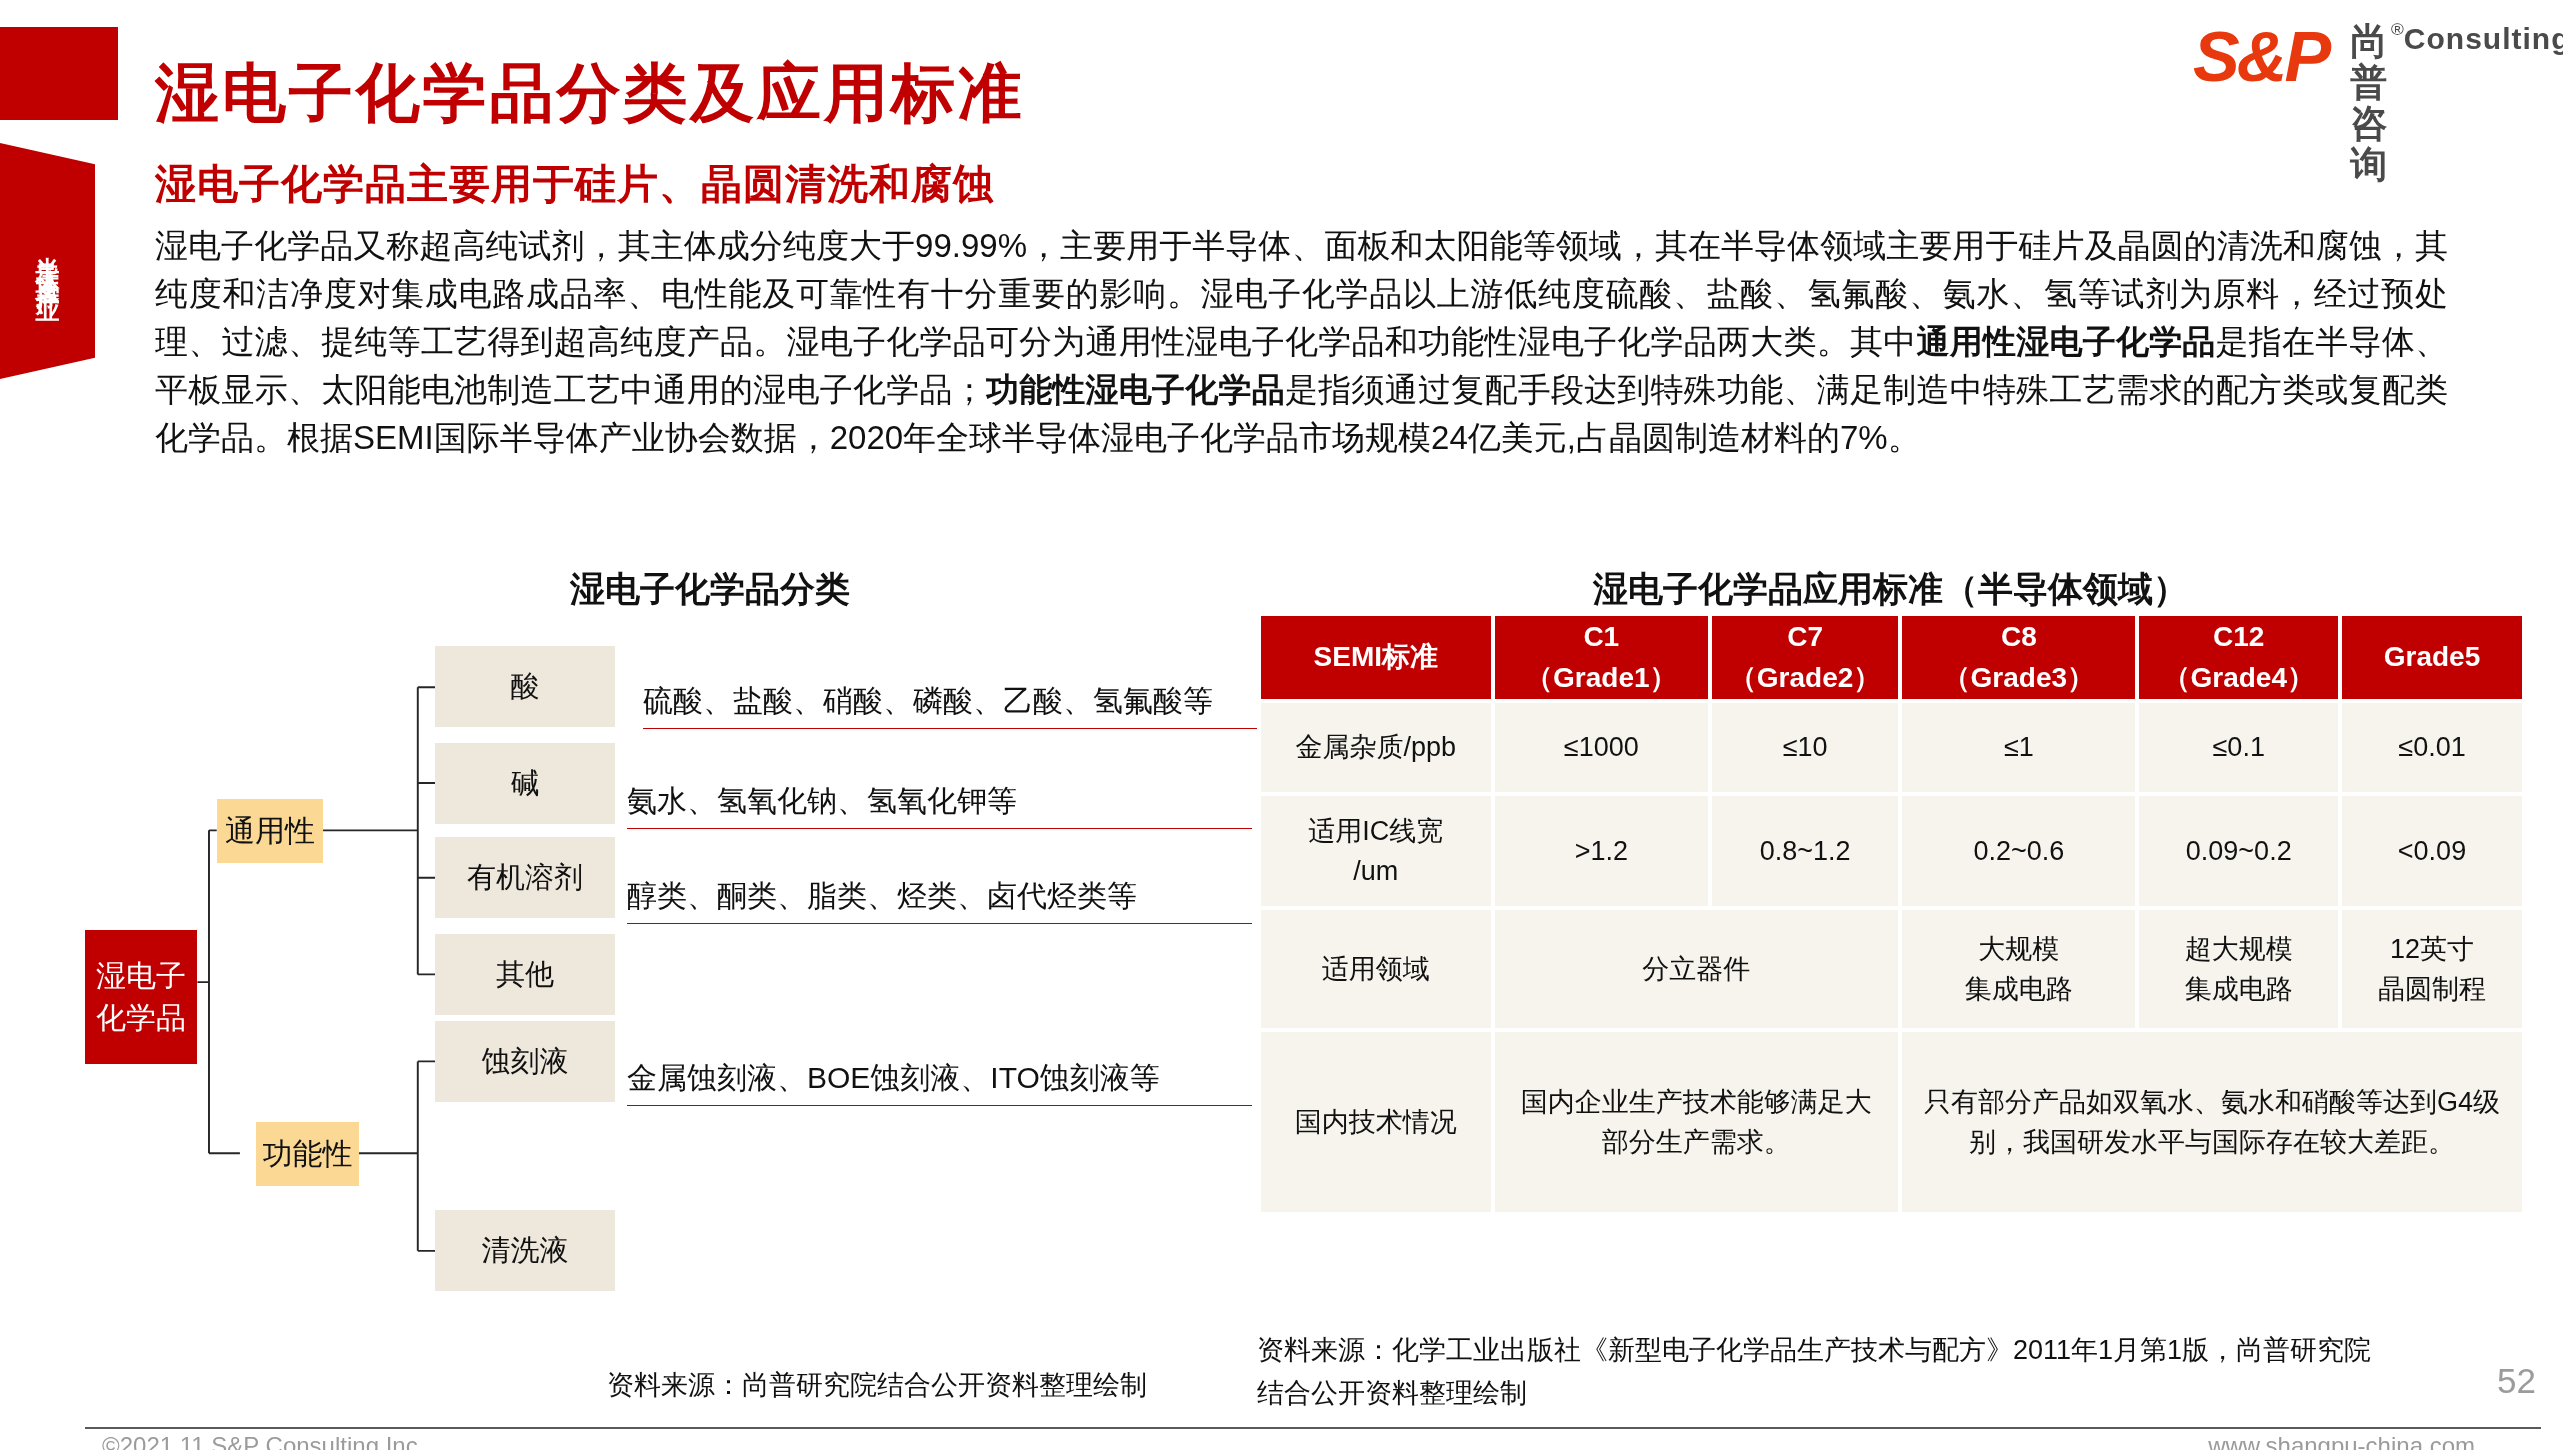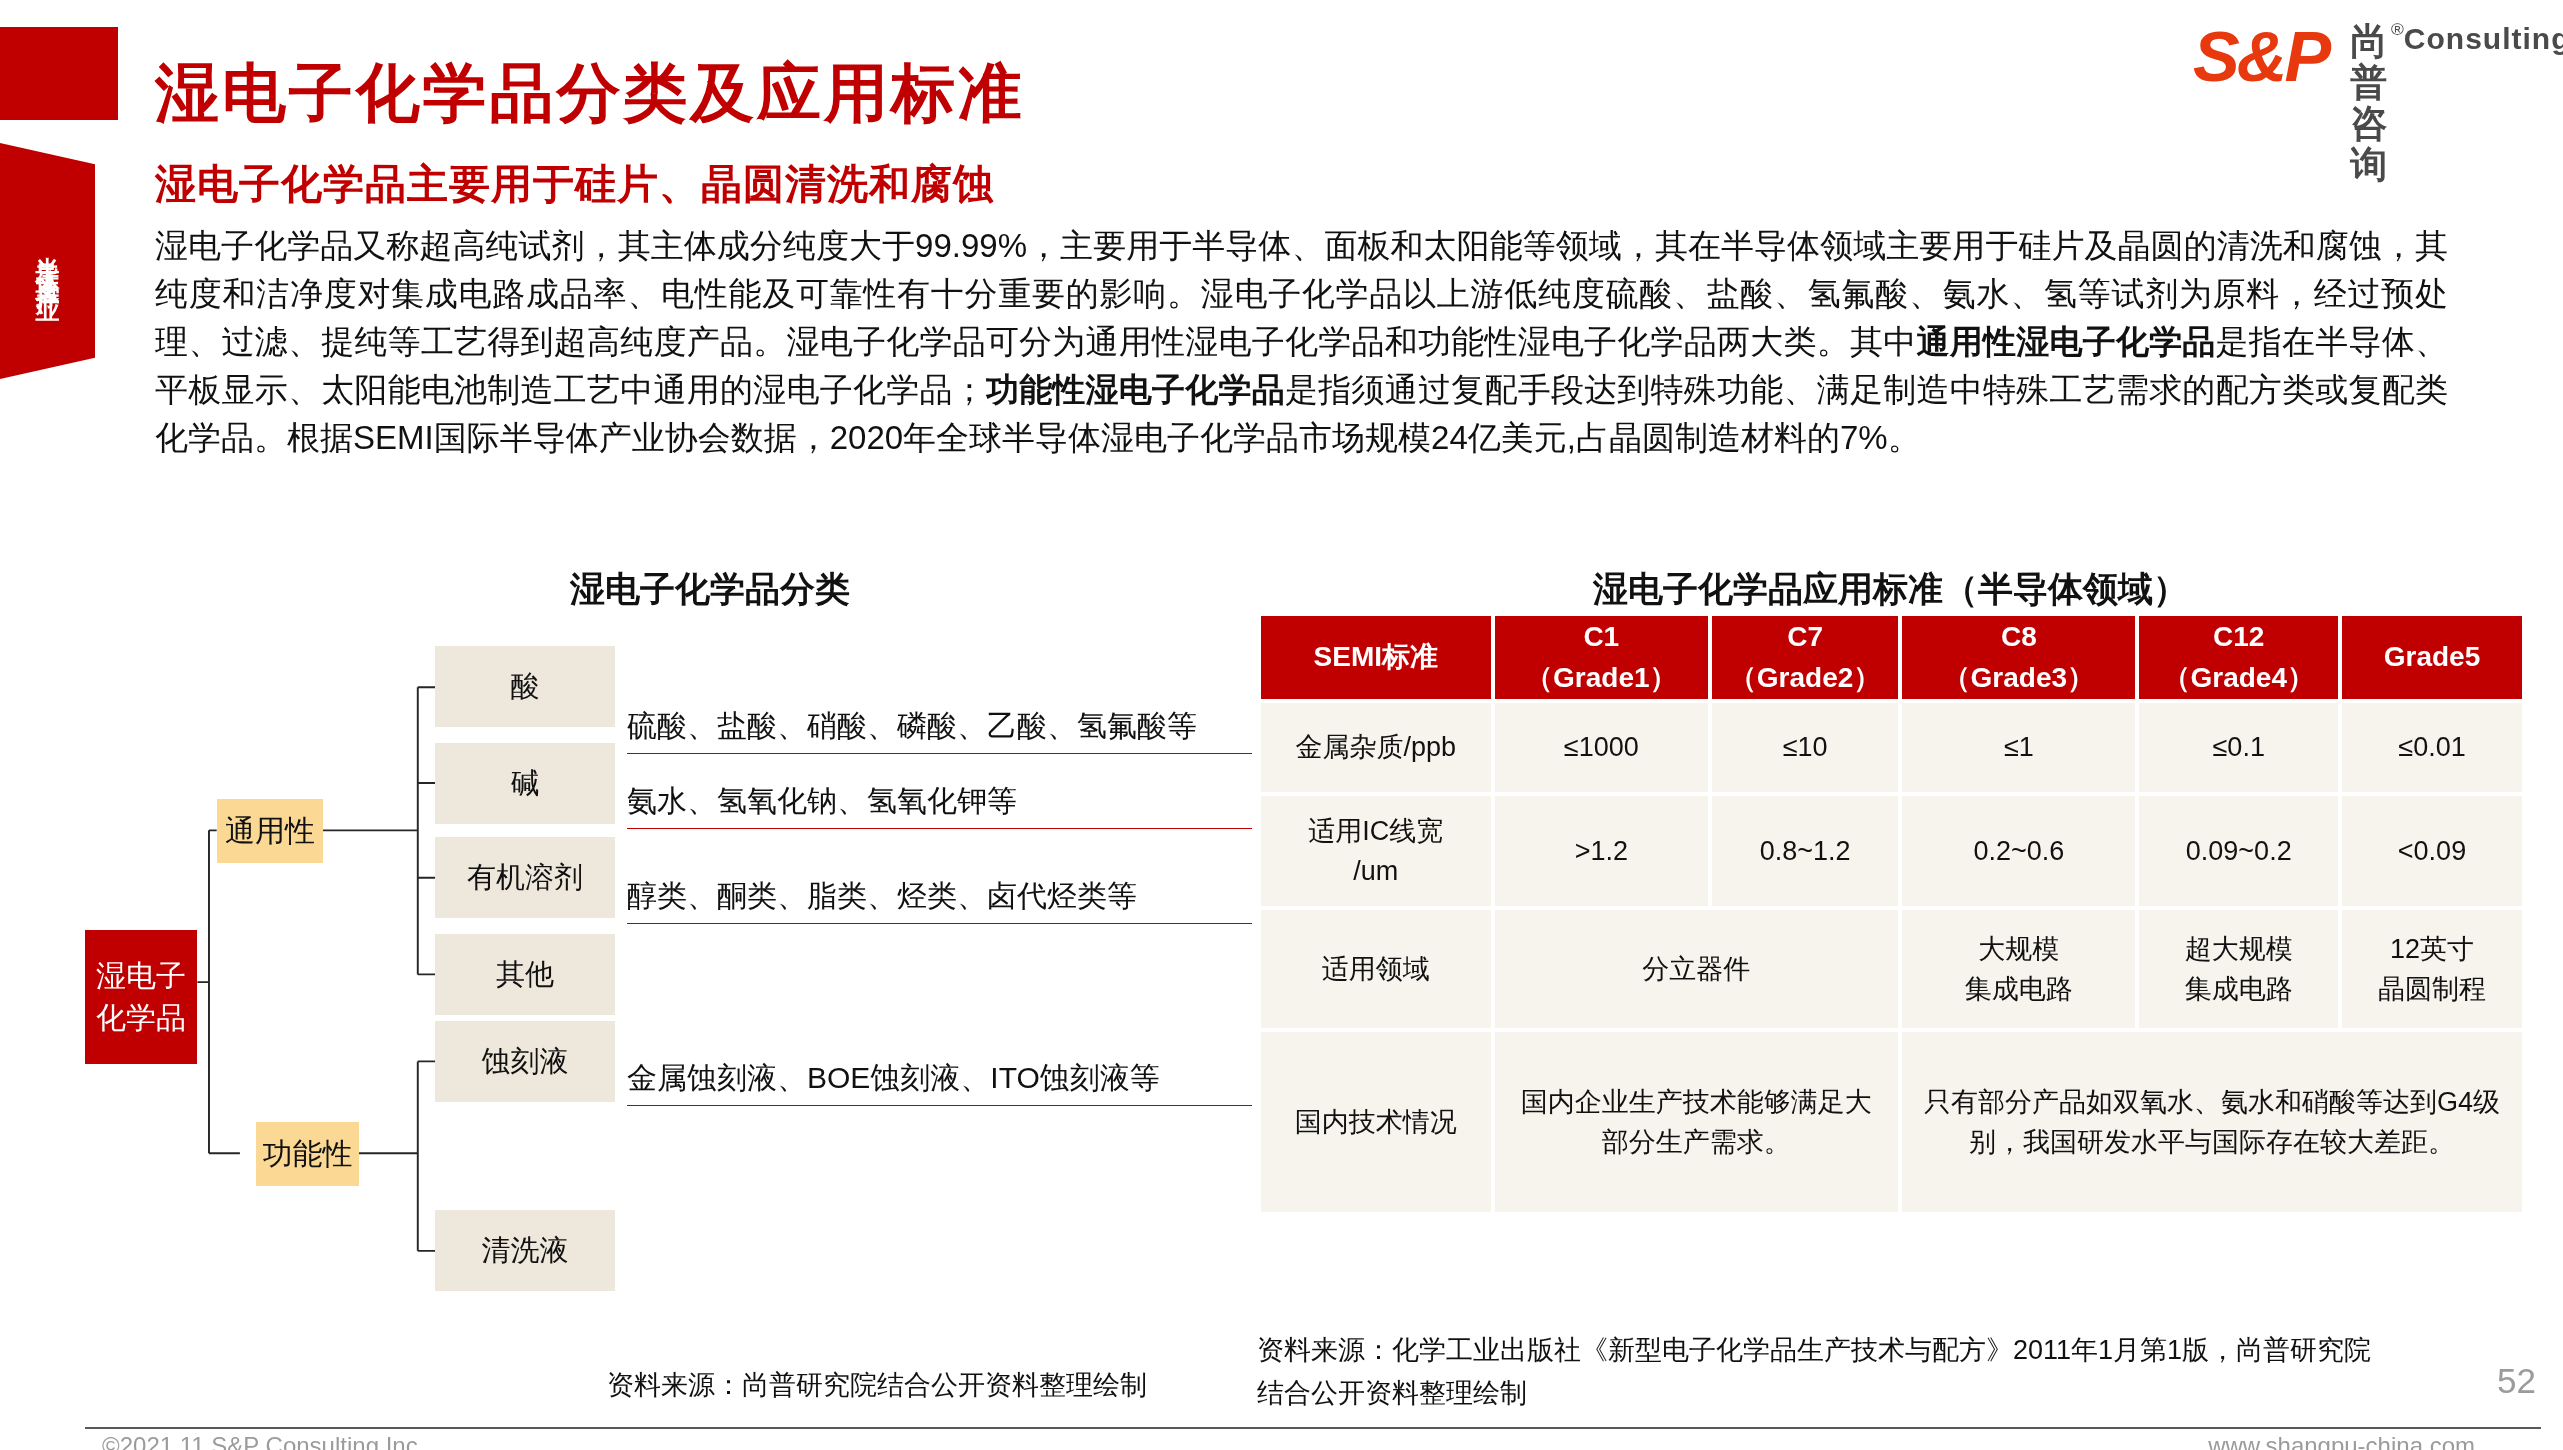--- a/index.html
+++ b/index.html
@@ -42,21 +42,21 @@
   .node-b2{left:256px;top:1122px;width:103px;height:64px;}
   .node-leaf{background:#ede7dc;font-size:29px;width:180px;height:81px;left:435px;}
   .leaf-acid{top:646px;}
   .leaf-base{top:743px;}
   .leaf-solvent{top:837px;}
   .leaf-other{top:934px;}
   .leaf-etch{top:1021px;}
   .leaf-clean{top:1210px;}
   .leaf-items{position:absolute;left:627px;width:625px;font-size:30px;color:#111111;line-height:39px;
     padding-bottom:7.7px;border-bottom:1.9px solid #c00000;}
-  .items-acid{top:706px;}
+  .items-acid{top:681px;margin-left:16px;}
   .items-base{top:781px;}
   .items-solvent{top:876px;}
   .items-etch{top:1058px;}
 
   
   .apptable-title{position:absolute;left:1257px;top:566px;width:1267px;text-align:center;
     font-size:35px;font-weight:bold;color:#111111;}
   .apptable{position:absolute;left:1257px;top:612px;width:1269px;border-collapse:separate;
     border-spacing:4.8px;background:#ffffff;table-layout:fixed;}
   .apptable th{background:#c00000;color:#ffffff;font-size:28px;font-weight:bold;

